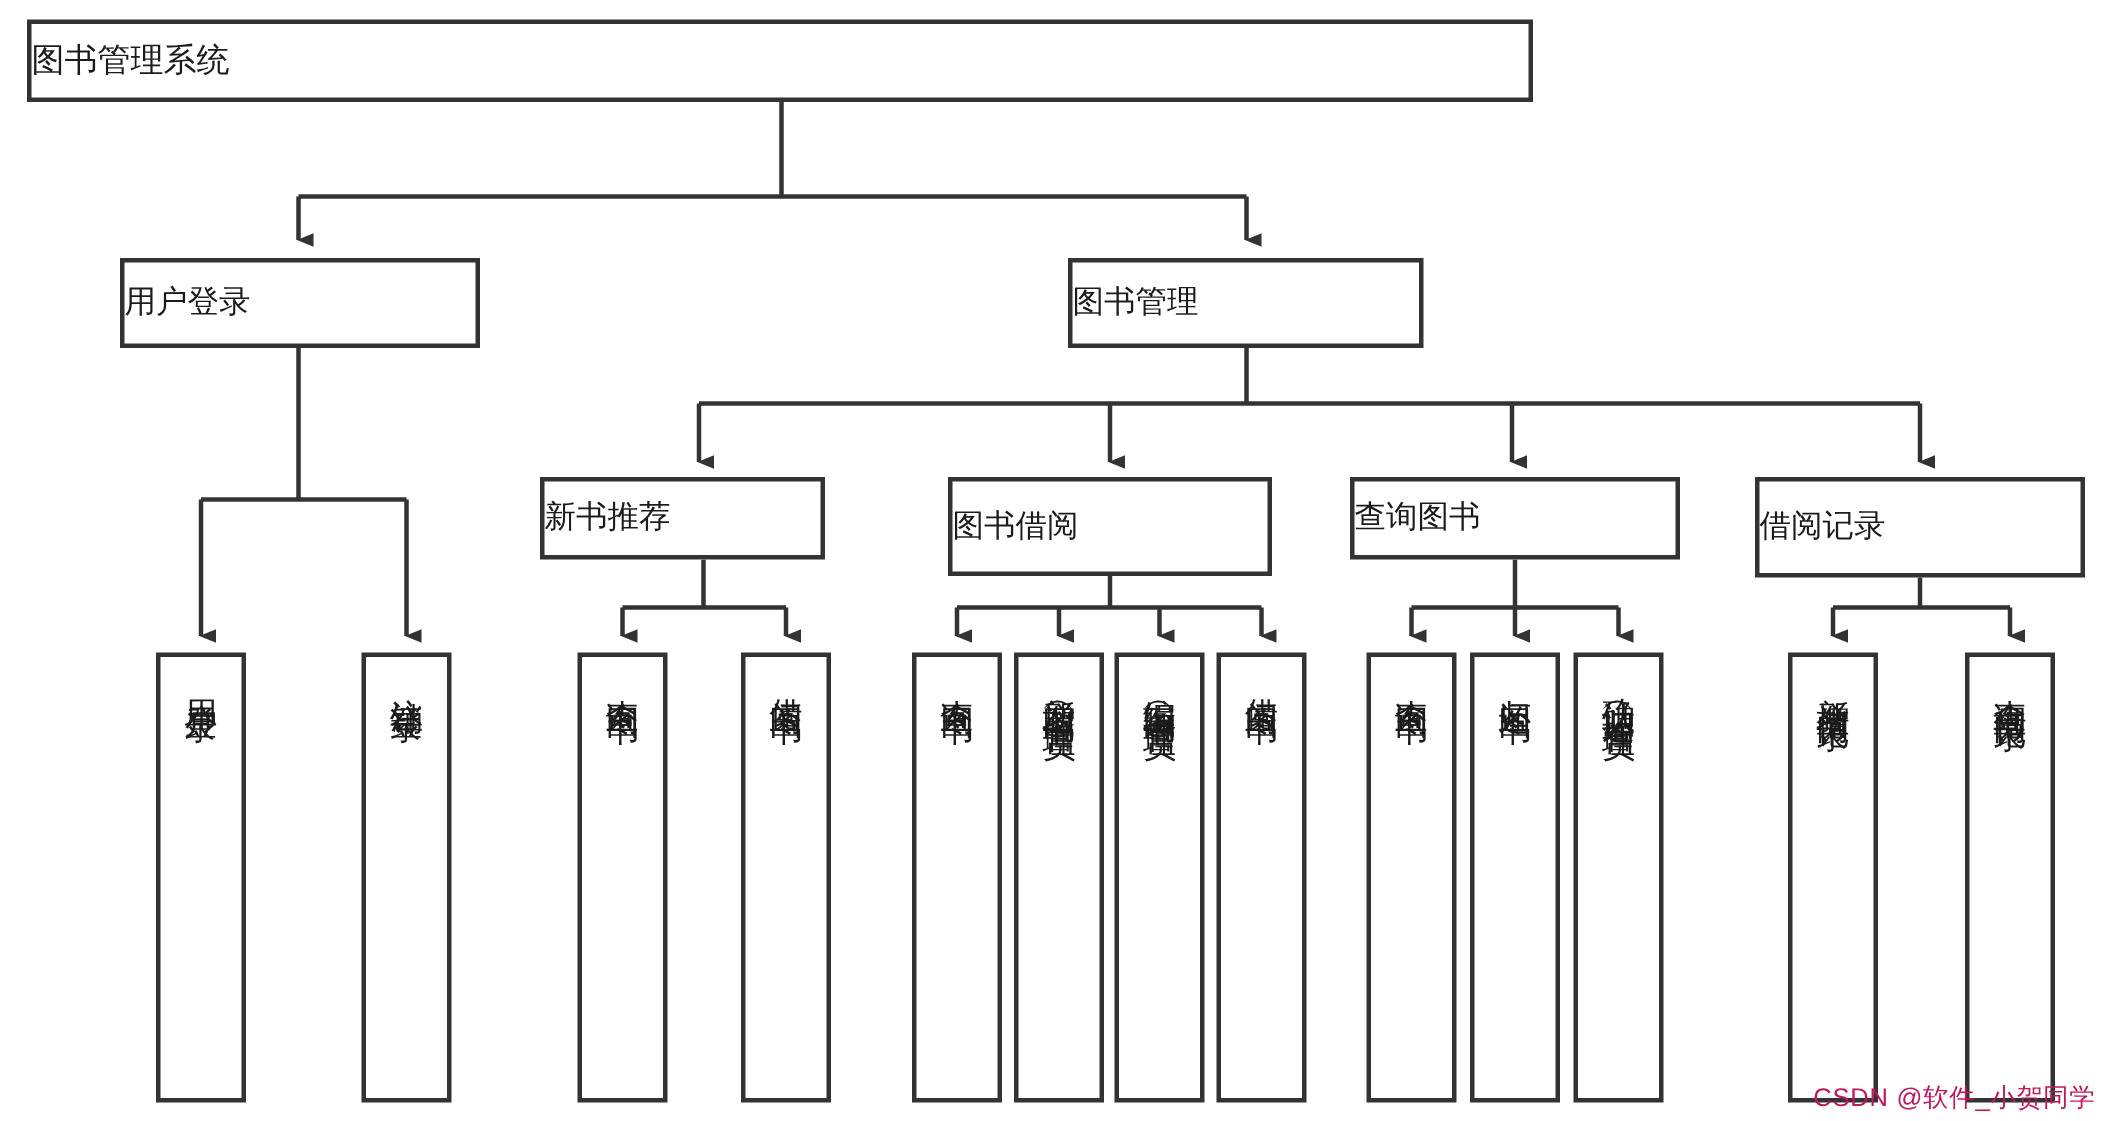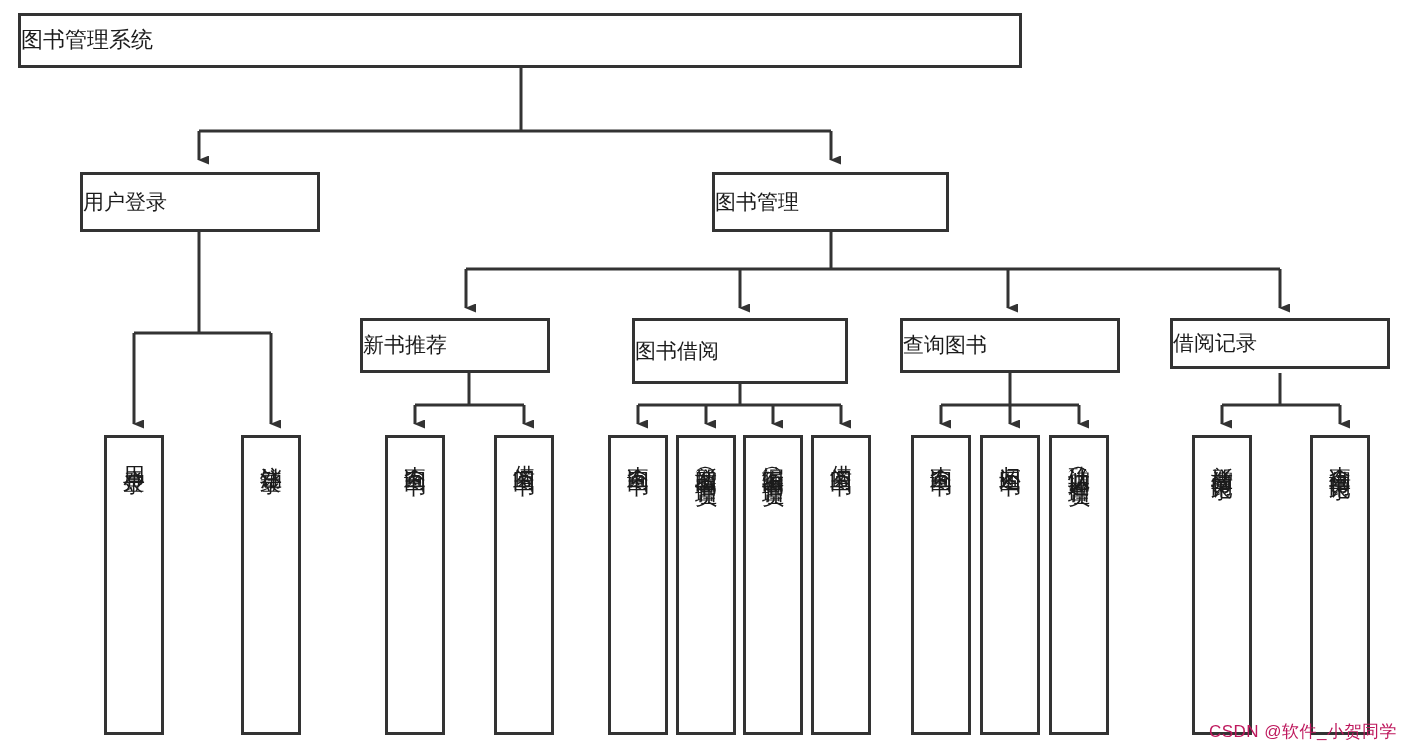--- a/index.html
+++ b/index.html
@@ -139,21 +139,21 @@
 
   <div class="node horiz" style="left:360px; top:318px; width:190px; height:55px;">
     <span class="node-label">新书推荐</span>
   </div>
   <div class="node horiz" style="left:632px; top:318px; width:216px; height:66px;">
     <span class="node-label">图书借阅</span>
   </div>
   <div class="node horiz" style="left:900px; top:318px; width:220px; height:55px;">
     <span class="node-label">查询图书</span>
   </div>
-  <div class="node horiz" style="left:1170px; top:318px; width:220px; height:51px;">
+  <div class="node horiz" style="left:1170px; top:318px; width:220px; height:67px;">
     <span class="node-label">借阅记录</span>
   </div>
 
   <div class="node vert" style="left:104px; top:435px; width:60px; height:300px;">
     <span class="node-label">用户登录</span>
   </div>
   <div class="node vert" style="left:241px; top:435px; width:60px; height:300px;">
     <span class="node-label">注销登录</span>
   </div>
 

